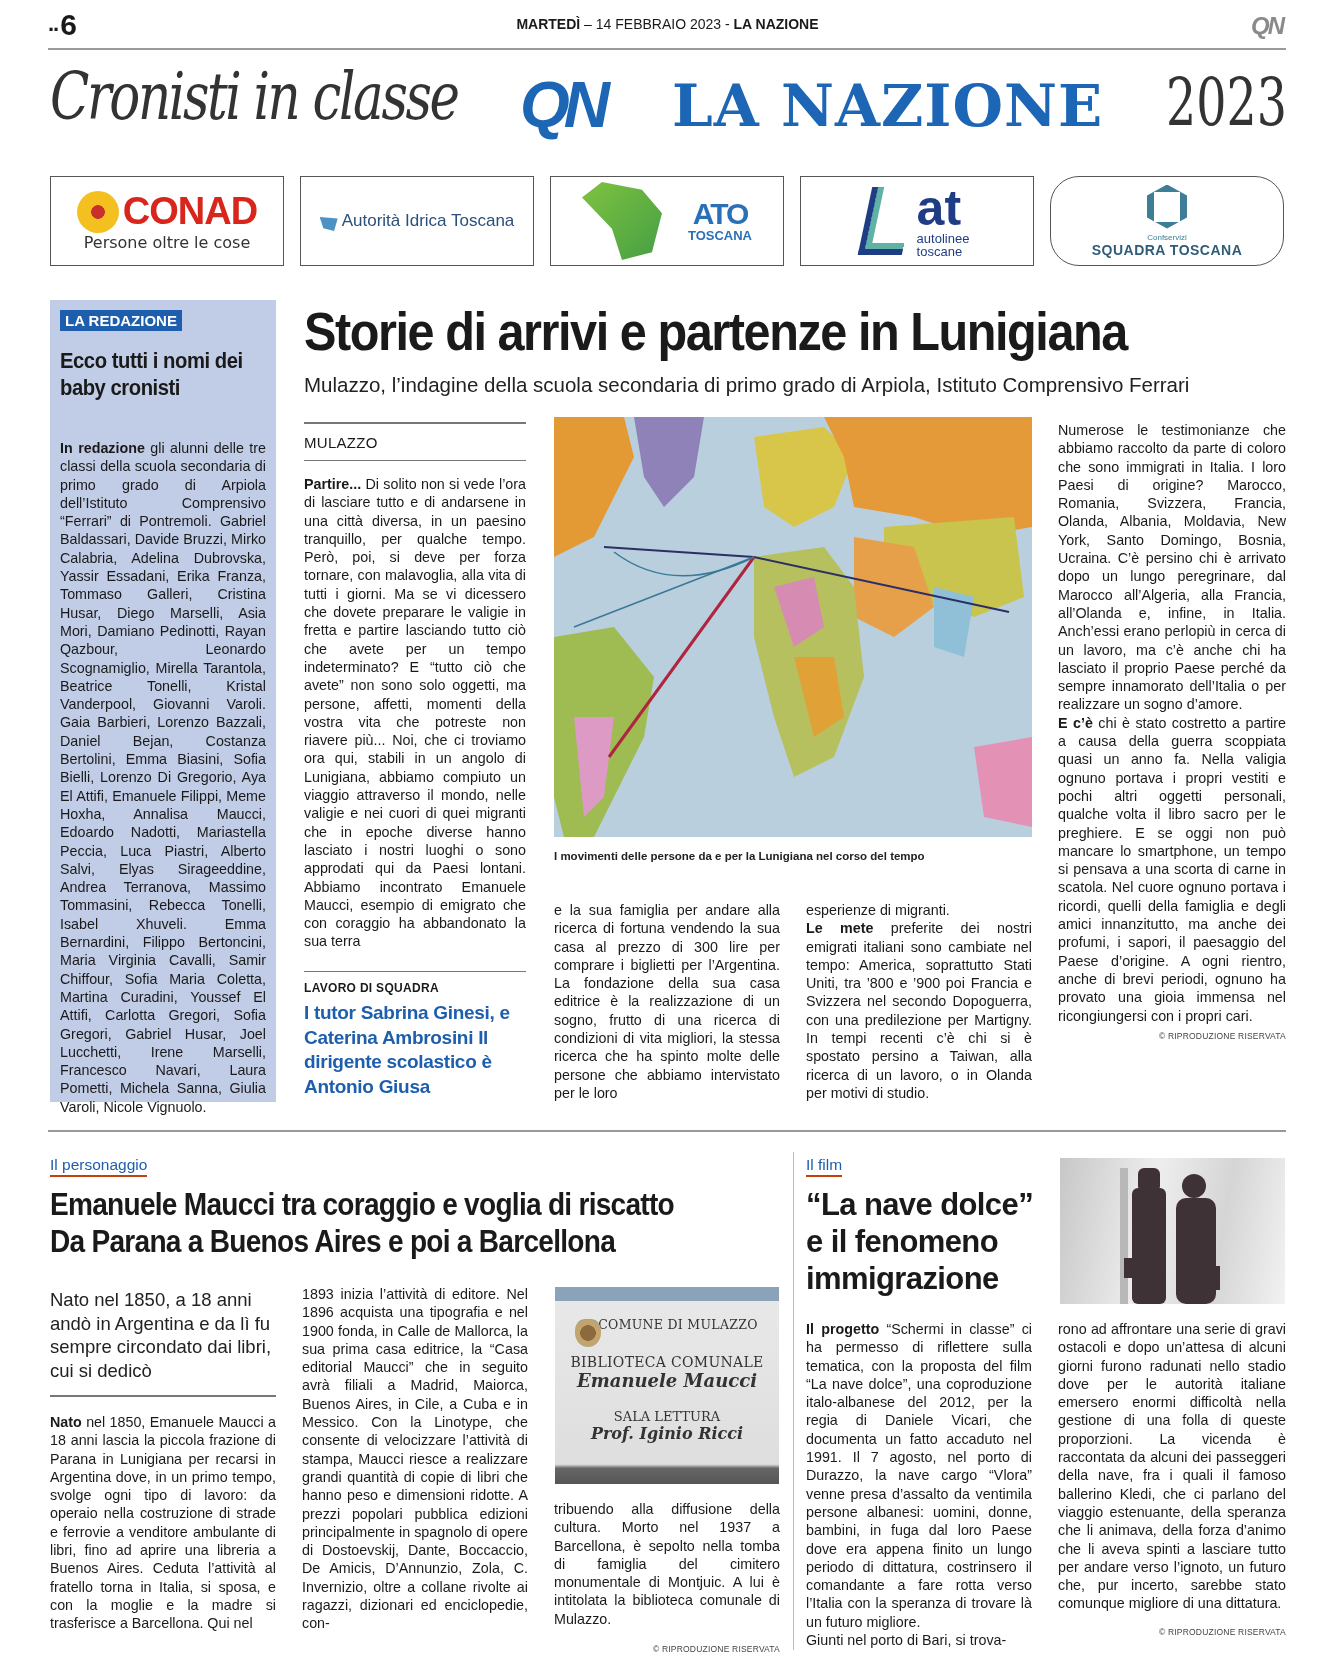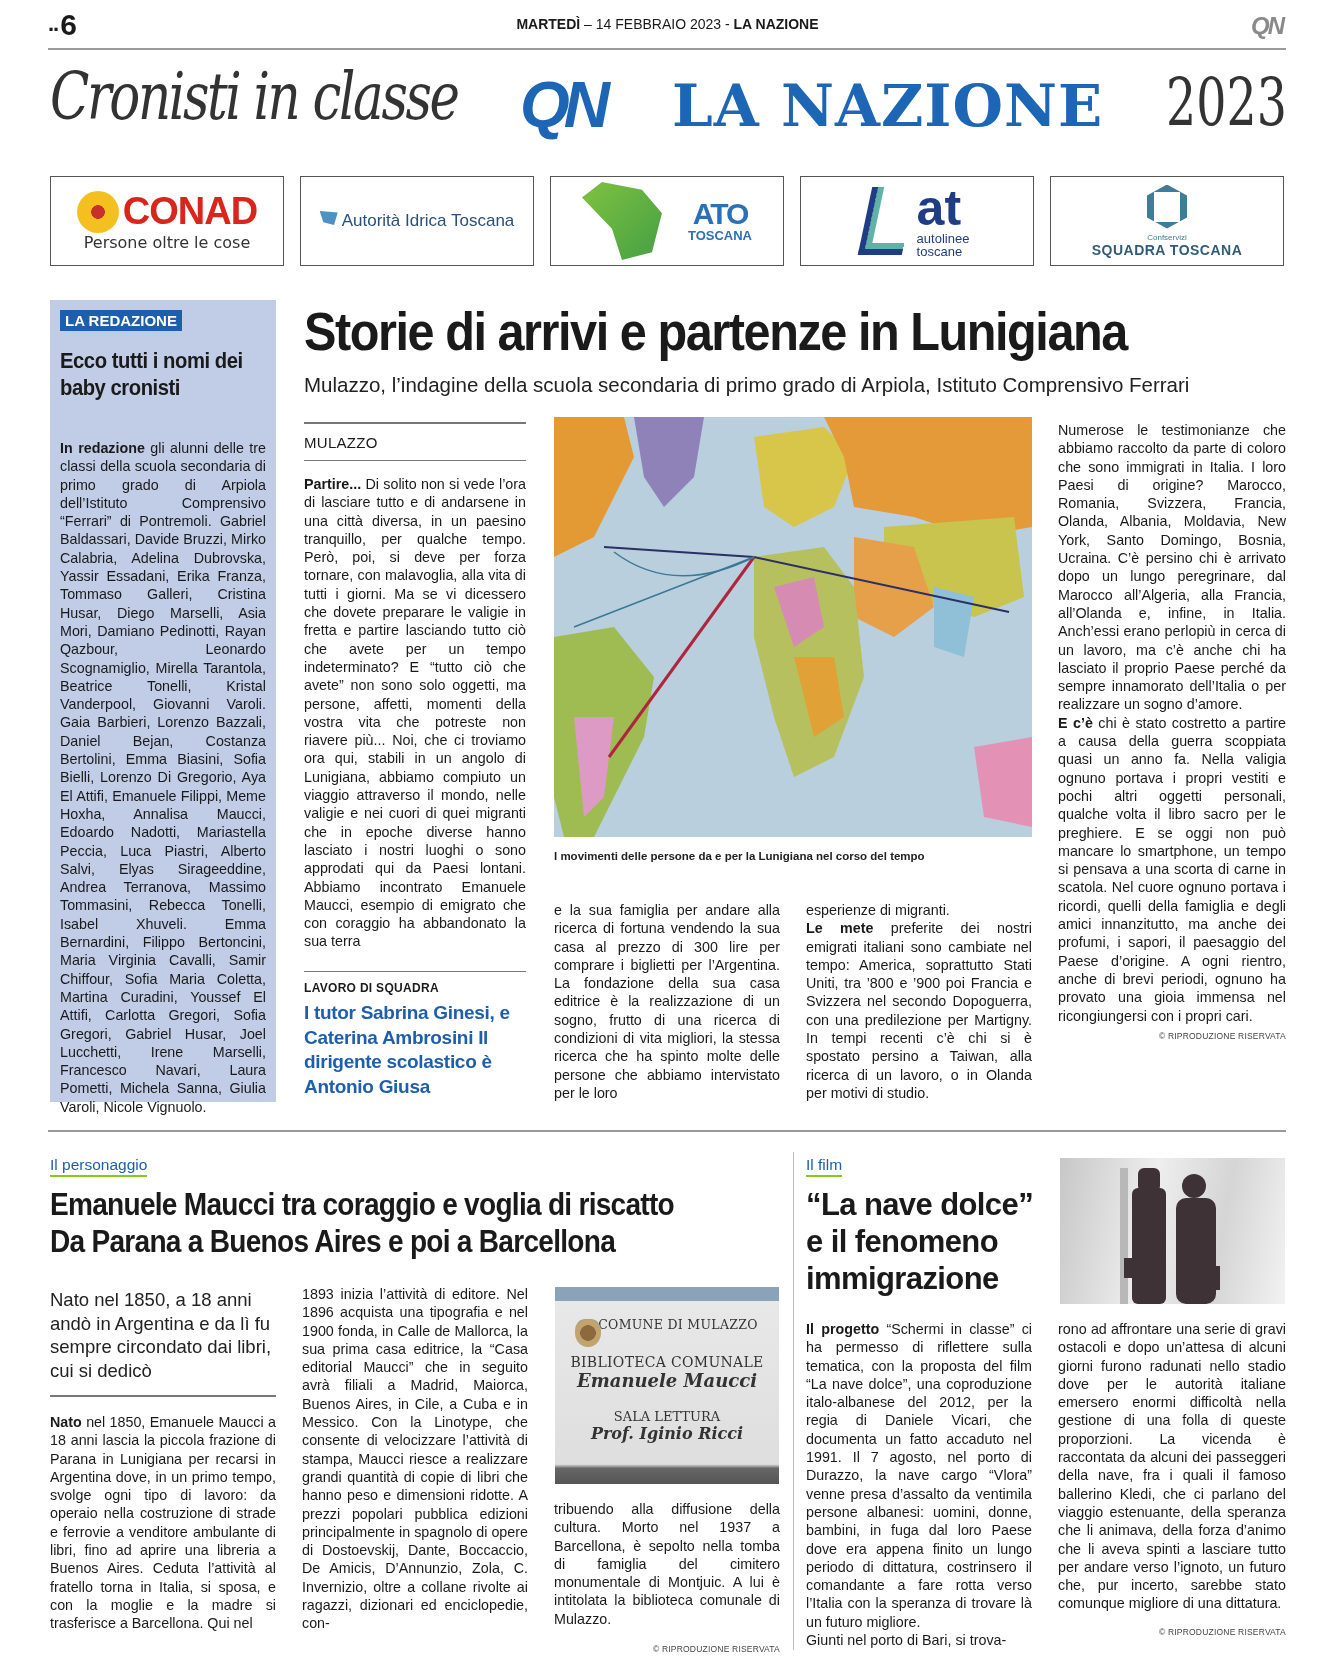--- a/index.html
+++ b/index.html
@@ -17,27 +17,27 @@
   .top-rule { left: 48px; top: 48px; width: 1238px; height: 2px; background: #9a9a9a; }
 
   
   .banner-left { left: 50px; top: 58px; font-family: "DejaVu Serif", serif; font-size: 66px; color: #333; font-style: italic; letter-spacing: -3px; transform: scaleX(0.78); transform-origin: left top; }
   .banner-qn { left: 520px; top: 68px; font-size: 64px; font-weight: 900; color: #1c66b5; font-style: italic; letter-spacing: -6px; }
   .banner-nazione { left: 672px; top: 72px; font-family: "DejaVu Serif", serif; font-size: 58px; font-weight: bold; color: #1c66b5; letter-spacing: 1px; }
   .banner-year { left: 1166px; top: 64px; font-family: "DejaVu Serif", serif; font-size: 66px; color: #333; transform: scaleX(0.72); transform-origin: left top; }
 
   
   .sponsor { top: 176px; height: 90px; width: 234px; border: 1.5px solid #555; background: #fff; display: flex; align-items: center; justify-content: center; overflow: hidden; }
-  .sp1 { left: 50px; } .sp2 { left: 300px; } .sp3 { left: 550px; } .sp4 { left: 800px; } .sp5 { left: 1050px; }
+  .sp1 { left: 50px; } .sp2 { left: 300px; } .sp3 { left: 550px; } .sp4 { left: 800px; } .sp5 { left: 1050px; border-radius: 29px; }
   .conad-wrap { display: flex; flex-direction: column; align-items: center; }
   .conad-top { display: flex; align-items: center; }
   .conad-flower { width: 42px; height: 42px; border-radius: 50%; background: radial-gradient(circle, #c9302a 0 22%, #f4c020 24% 100%); margin-right: 4px; }
   .conad-name { font-size: 38px; font-weight: 900; color: #d8261c; letter-spacing: -1px; }
   .conad-tag { font-size: 16px; color: #333; font-family: "DejaVu Sans", sans-serif; }
-  .ait { font-size: 17px; color: #2a4f7a; display: flex; align-items: flex-start; gap: 4px; }
+  .ait { font-size: 17px; color: #2a4f7a; display: flex; align-items: flex-end; gap: 4px; }
   .ait-shape { width: 18px; height: 14px; background: #4d92c4; clip-path: polygon(0 0,100% 10%,80% 100%,20% 80%); }
   .ato { display: flex; align-items: center; gap: 6px; }
   .ato-map { width: 100px; height: 78px; background: linear-gradient(135deg,#7fc241,#3e9b44); clip-path: polygon(20% 0,60% 10%,80% 40%,70% 90%,40% 100%,30% 60%,0 20%); }
   .ato-txt { display: flex; flex-direction: column; align-items: center; color: #2b70b6; }
   .ato-txt .big { font-size: 30px; font-weight: 900; letter-spacing: -2px; line-height: 28px; }
   .ato-txt .small { font-size: 13px; font-weight: bold; }
   .at-wrap { display: flex; align-items: center; gap: 8px; }
   .at-lines { width: 44px; height: 68px; border-left: 6px solid #1f3d84; border-bottom: 6px solid #1f3d84; transform: skewX(-12deg); box-shadow: inset 10px -10px 0 -4px #5fb3a6; }
   .at-txt { display: flex; flex-direction: column; color: #1f3d84; justify-content: space-between; }
   .at-txt .big { font-size: 50px; font-weight: bold; line-height: 48px; }
@@ -75,21 +75,21 @@
 
   
   .col2 { left: 554px; top: 901px; width: 226px; }
   .col3 { left: 806px; top: 901px; width: 226px; }
   .col4 { left: 1058px; top: 421px; width: 228px; }
   .ripro { font-size: 8.5px; color: #444; text-align: right; margin-top: 6px; letter-spacing: 0.2px; }
 
   .section-rule { left: 48px; top: 1130px; width: 1238px; height: 1.5px; background: #999; }
 
   
-  .kicker { font-size: 15.5px; color: #1e5fad; border-bottom: 2px solid #84cc16; display: inline-block; padding-bottom: 1px; }
+  .kicker { font-size: 15.5px; color: #1e5fad; border-bottom: 2px solid #c2410c; display: inline-block; padding-bottom: 1px; }
   .k1 { left: 50px; top: 1156px; }
   .maucci-title { left: 50px; top: 1186px; font-size: 31px; font-weight: 900; line-height: 37px; letter-spacing: -0.8px; transform: scaleX(0.905); transform-origin: left top; white-space: nowrap; }
   .maucci-deck { left: 50px; top: 1288px; width: 230px; font-size: 18.5px; line-height: 23.5px; color: #222; }
   .maucci-rule { left: 50px; top: 1395px; width: 226px; height: 1.5px; background: #777; }
   .mcol1 { left: 50px; top: 1413px; width: 226px; }
   .mcol2 { left: 302px; top: 1285px; width: 226px; }
   .plaque { left: 555px; top: 1287px; width: 224px; height: 197px; background: linear-gradient(180deg,#8aa3b8 0 14px,#e8e8e8 14px,#dedede 90%,#666 92%,#555 100%); display: flex; flex-direction: column; align-items: center; padding-top: 30px; font-family: "DejaVu Serif", serif; color: #333; }
   .plaque .p1 { font-size: 12.5px; margin-left: 22px; letter-spacing: 0.3px; }
   .plaque .p2 { font-size: 14px; margin-top: 22px; letter-spacing: 0.3px; }
   .plaque .p3 { font-size: 18px; font-style: italic; font-weight: bold; }

